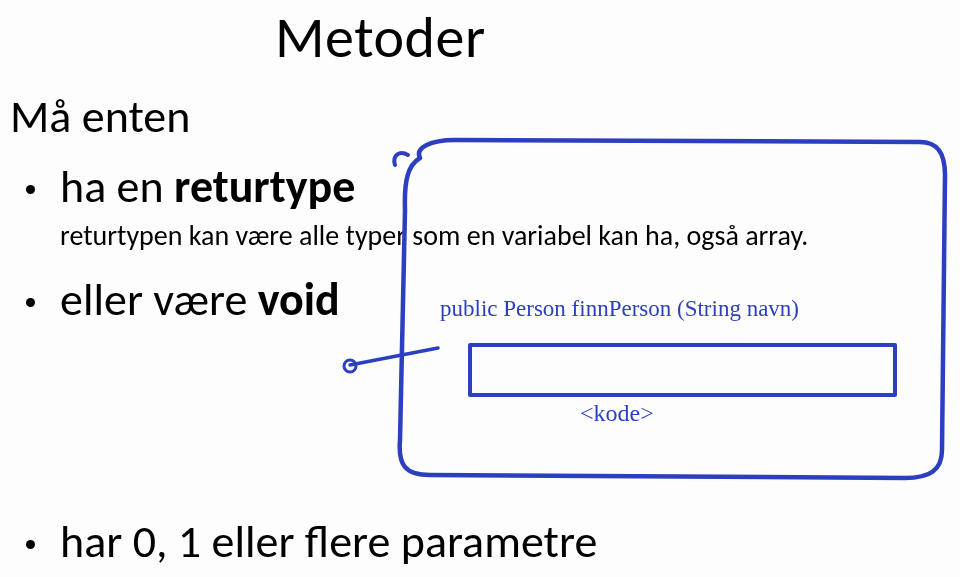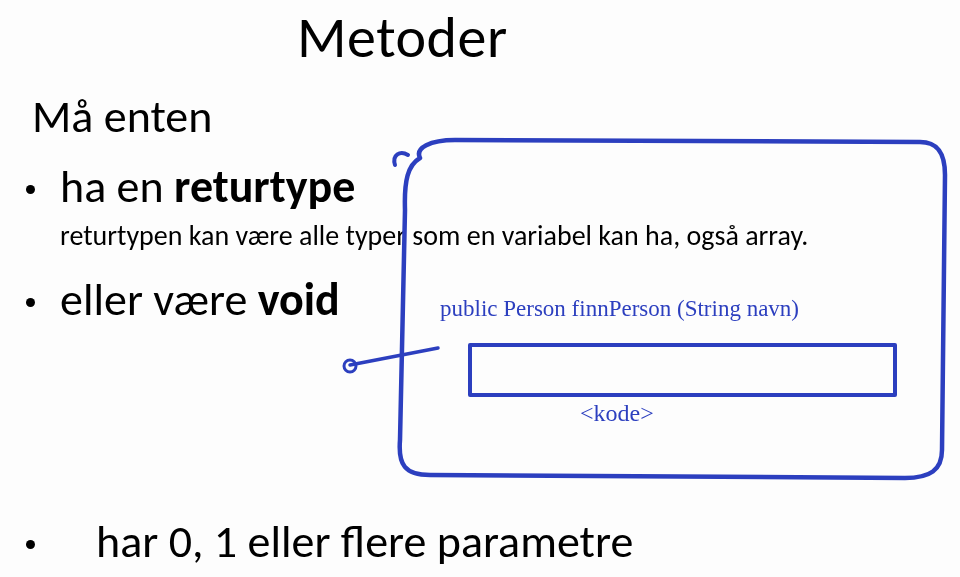--- a/index.html
+++ b/index.html
@@ -12,28 +12,26 @@
       position: relative;
       overflow: hidden;
     }
     .title {
       position: absolute;
       top: 2px;
       left: 275px;
       font-size: 58px;
       font-weight: 400;
       letter-spacing: 0.5px;
-      margin-left: 22px;
     }
     .sub1 {
       position: absolute;
       top: 88px;
       left: 10px;
       font-size: 46px;
-      margin-left: 22px;
     }
     .bullet {
       position: absolute;
       width: 9px;
       height: 9px;
       background: #000;
       border-radius: 50%;
     }
     .b1 { top: 185px; left: 26px; }
     .li1 {
@@ -56,21 +54,20 @@
       left: 60px;
       font-size: 46px;
     }
     .li2 strong { font-weight: 700; }
     .b3 { top: 540px; left: 26px; }
     .li3 {
       position: absolute;
       top: 513px;
       left: 60px;
       font-size: 46px;
-      margin-left: 36px;
     }
     
     .hand {
       position: absolute;
       font-family: "Segoe Script", "Comic Sans MS", cursive;
       color: #2c3fbf;
       font-size: 23px;
       white-space: nowrap;
     }
     .sig { top: 296px; left: 440px; }

